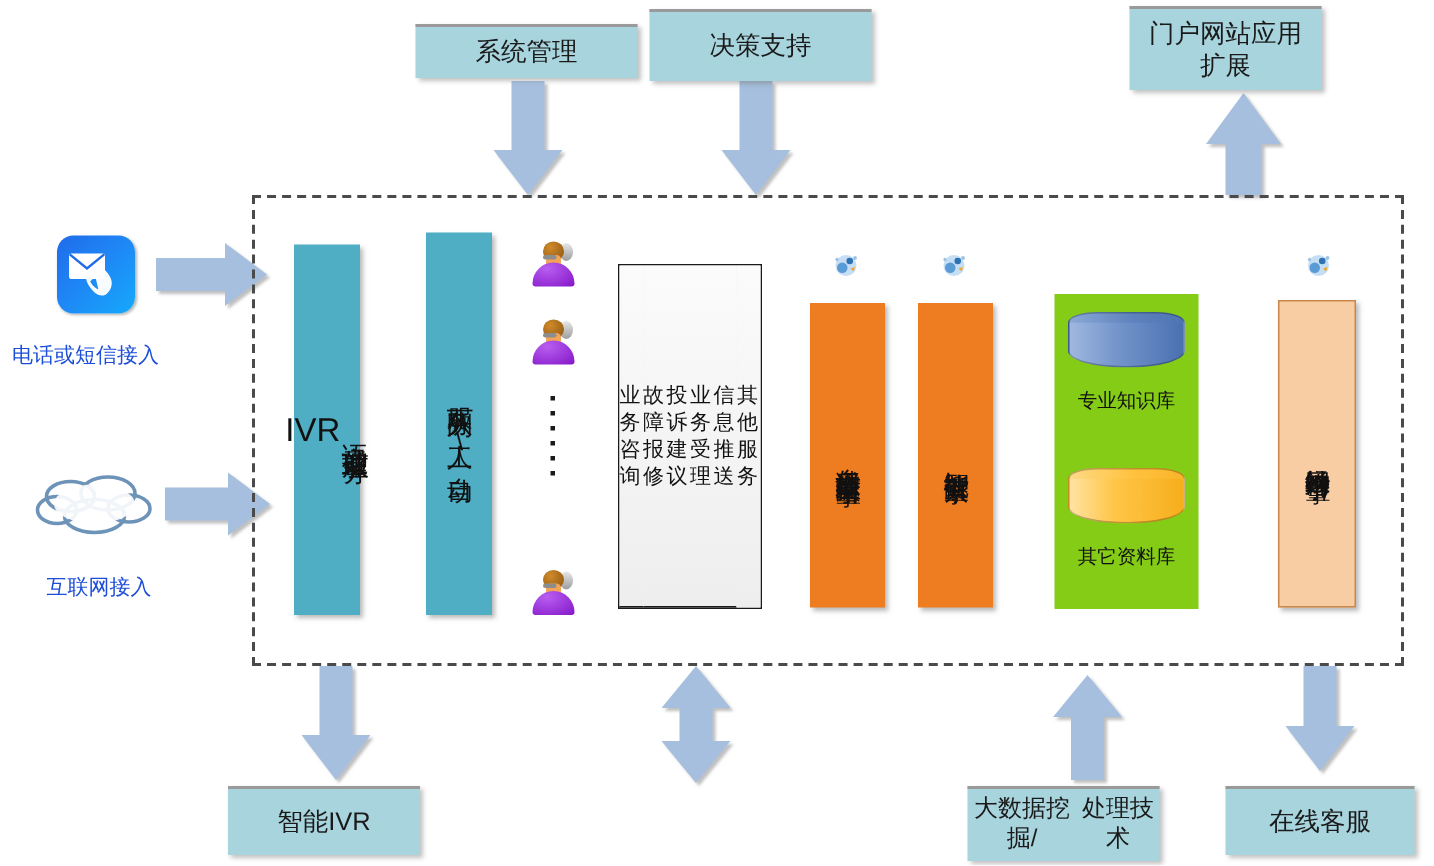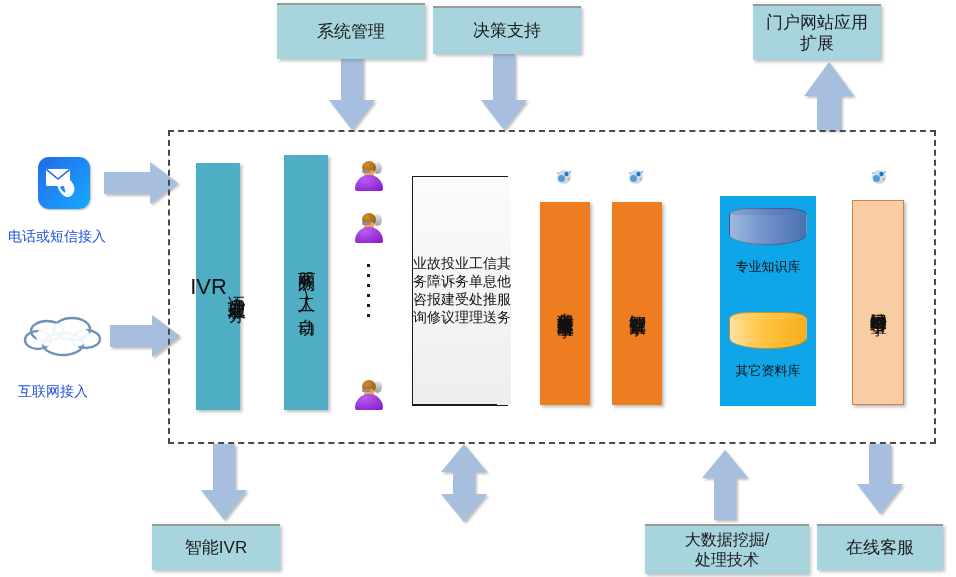--- a/index.html
+++ b/index.html
@@ -82,23 +82,22 @@
     display:flex;align-items:center;justify-content:center;
     font-size:14px;color:#111;
     background:linear-gradient(#fbfbfb,#eeeeee);
     box-sizing:border-box;
   }
   #svc-list .row:last-child{border-bottom:none;}
 
   
   #kb-panel{
     position:absolute;left:703px;top:196px;width:96px;height:210px;
-    background:#0ea5e9;
-    box-sizing:border-box;
-    margin-left:17px;
+    background:#84cc16;
+    box-sizing:border-box;
   }
   .cyl{position:absolute;left:9px;width:78px;}
   .cyl .top{
     height:14px;border-radius:50%/100%;
     border:1px solid rgba(0,0,0,.25);
     box-sizing:border-box;
   }
   .cyl .body{
     height:30px;margin-top:-7px;
     border-left:1px solid rgba(0,0,0,.2);
@@ -204,21 +203,21 @@
 
     <g filter="url(#sh)">
       <path d="M714,520 L714,478 L702,478 L725,450 L748,478 L736,478 L736,520 Z" fill="#a6bfde"></path>
     </g>
 
     <g filter="url(#sh)">
       <path d="M869,444 L891,444 L891,484 L903,484 L880,514 L857,484 L869,484 Z" fill="#a6bfde"></path>
     </g>
   </svg>
 
-  <div class="lightbox" style="left:277px;top:3px;width:148px;height:56px;">
+  <div class="lightbox" style="left:277px;top:16px;width:148px;height:36px;">
     <span>系统管理</span>
   </div>
 
   <div class="lightbox" style="left:433px;top:6px;width:148px;height:48px;">
     <span>决策支持</span>
   </div>
 
   <div class="lightbox" style="left:753px;top:4px;width:128px;height:56px;flex-direction:column;">
     <span>门户网站应用</span>
     <span>扩展</span>
@@ -240,21 +239,21 @@
       <g fill="none" stroke="#6d93b8" stroke-width="2.4">
         <ellipse cx="27" cy="21" rx="16" ry="10"></ellipse>
         <ellipse cx="52" cy="19" rx="18" ry="11"></ellipse>
         <ellipse cx="18" cy="30" rx="13" ry="9"></ellipse>
         <ellipse cx="43" cy="34" rx="20" ry="11"></ellipse>
         <ellipse cx="66" cy="29" rx="14" ry="9"></ellipse>
       </g>
       <ellipse cx="43" cy="26" rx="27" ry="13" fill="#ffffff" opacity="0.9"></ellipse>
     </svg>
   </div>
-  <div class="caption" style="left:18px;top:383px;">互联网接入</div>
+  <div class="caption" style="left:31px;top:383px;">互联网接入</div>
 
   <div id="dashed"></div>
 
   <div class="tealbox" style="left:196px;top:163px;width:44px;height:247px;">
     <div style="display:flex;flex-direction:row;align-items:center;justify-content:flex-end;">
       <span class="vtext lat" style="writing-mode:horizontal-tb;font-size:22px;">IVR</span>
       <span class="vtext">语音处理服务</span>
     </div>
   </div>
 
@@ -290,21 +289,20 @@
       <div class="face"></div>
       <div class="mic"></div>
       <div class="body"></div>
   </div>
 
   <div id="svc-list">
     <div class="row">业务咨询</div>
     <div class="row">故障报修</div>
     <div class="row">投诉建议</div>
     <div class="row">业务受理</div>
-    <div class="row">工单处理</div>
     <div class="row">信息推送</div>
     <div class="row">其他服务</div>
   </div>
 
   <div class="spark" style="left:553px;top:166px;">
     <svg width="22" height="22" viewBox="0 0 22 22">
       <circle cx="11" cy="11" r="7" fill="#bcd8f2" opacity="0.85"></circle>
       <circle cx="8.5" cy="12.5" r="3.5" fill="#5b9bd5"></circle>
       <circle cx="13.5" cy="8" r="2.2" fill="#2e74b5"></circle>
       <path d="M14,13 l3,-1 l-1,3 z" fill="#f5a623"></path>
@@ -355,21 +353,21 @@
   </div>
   <div class="peachbox" style="left:852px;top:200px;width:52px;height:205px;">
     <span class="vtext">神经网络学习引擎</span>
   </div>
 
   <div class="lightbox" style="left:152px;top:524px;width:128px;height:46px;">
     <span>智能IVR</span>
   </div>
 
 
-  <div class="lightbox" style="left:645px;top:524px;width:164px;height:50px;flex-direction:column;font-size:16px;">
+  <div class="lightbox" style="left:645px;top:524px;width:128px;height:50px;flex-direction:row;font-size:16px;">
     <span>大数据挖掘/</span>
     <span>处理技术</span>
   </div>
 
   <div class="lightbox" style="left:817px;top:524px;width:126px;height:46px;align-items:center;">
     <span>在线客服</span>
   </div>
 
 </div>
 

